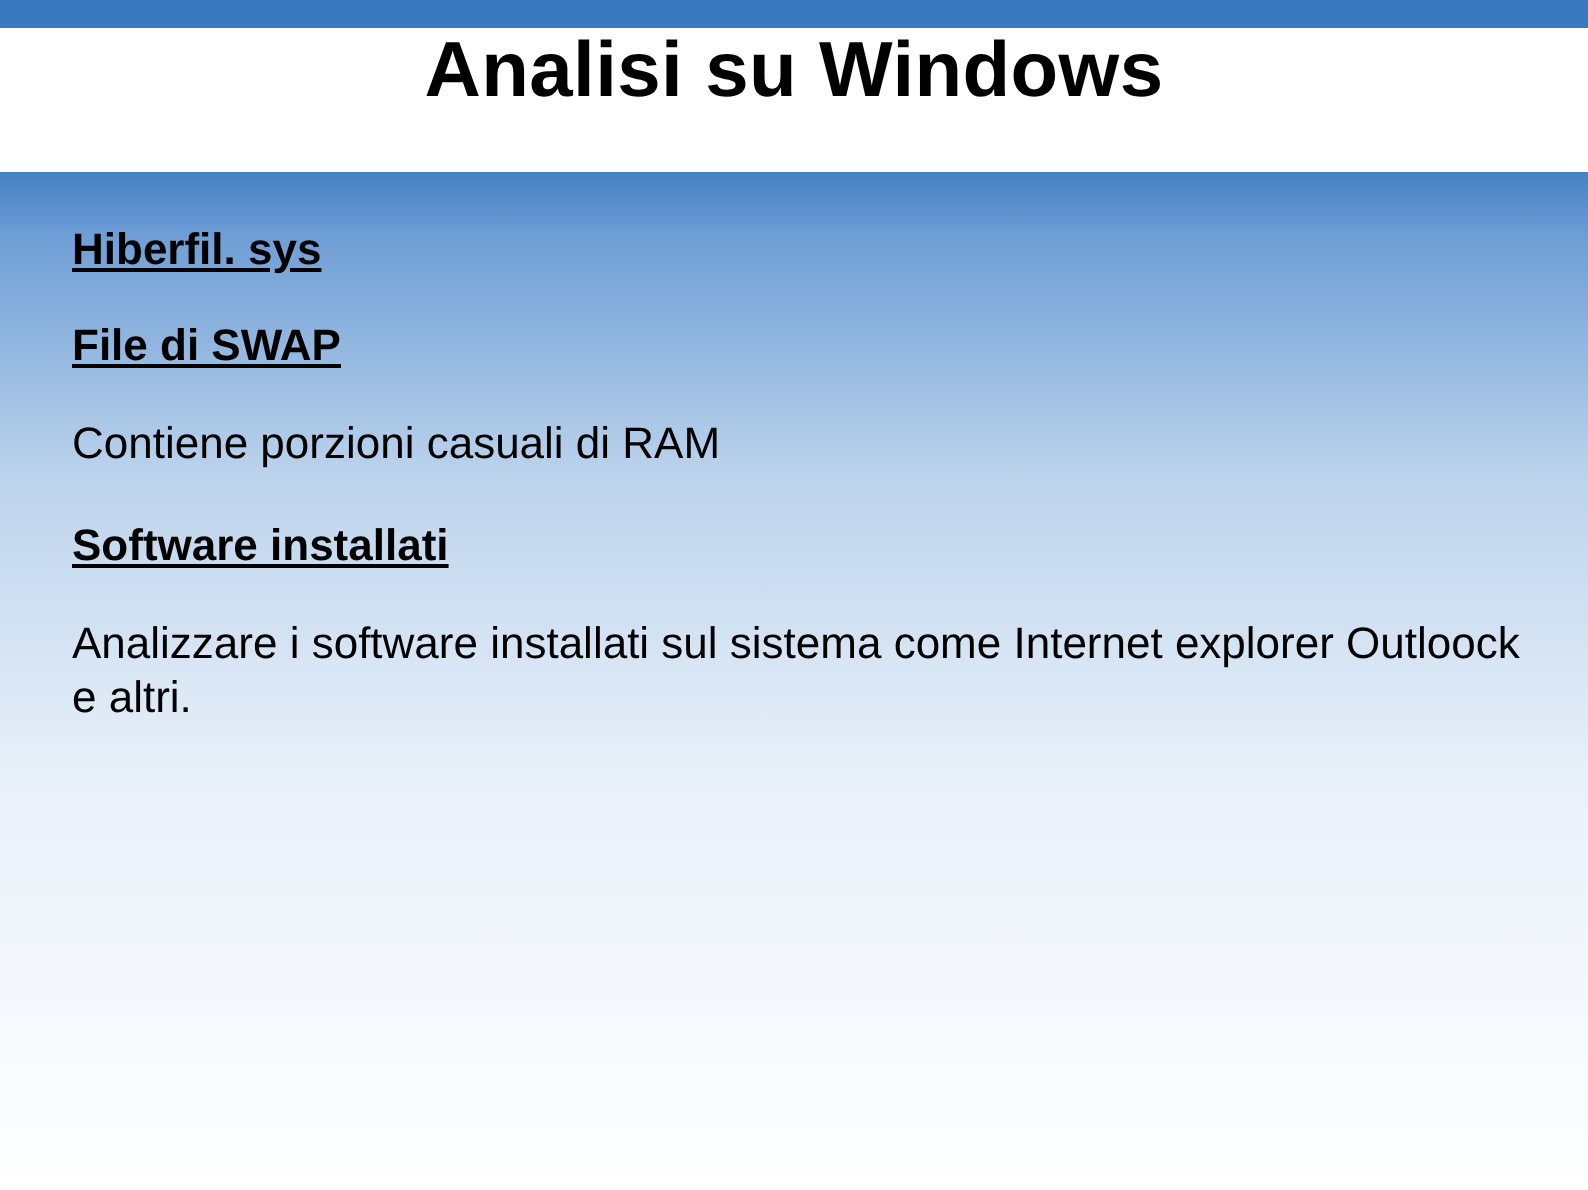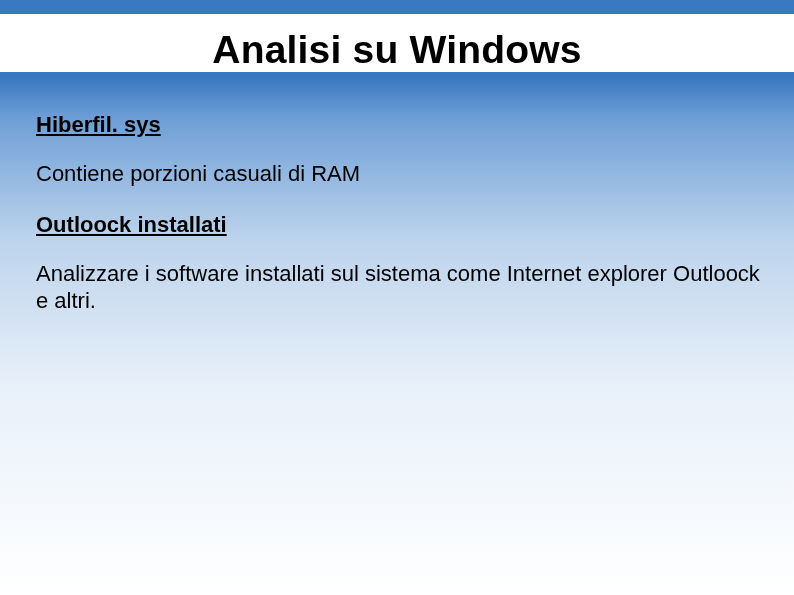--- a/index.html
+++ b/index.html
@@ -21,24 +21,24 @@
       #bcd3ec 40%,
       #e8f0f9 65%,
       #ffffff 100%);
     box-sizing: border-box;
   }
   .title-band {
     position: absolute;
     top: 14px;
     left: 0;
     right: 0;
-    height: 58px;
+    height: 72px;
     background: #ffffff;
     display: flex;
-    align-items: flex-end;
+    align-items: flex-start;
     justify-content: center;
   }
   .title-band h1 {
     margin: 0;
     font-size: 39px;
     font-weight: bold;
     color: #000000;
     letter-spacing: 0.2px;
   }
   .content {
@@ -67,20 +67,21 @@
 <div class="slide">
 
   <div class="title-band">
     <h1>Analisi su Windows</h1>
   </div>
 
   <div class="content">
 
     <p class="heading">Hiberfil. sys</p>
 
+    <p class="heading">File di SWAP</p>
     <p class="para">Contiene porzioni casuali di RAM</p>
 
-    <p class="heading">Outloock installati</p>
+    <p class="heading">Software installati</p>
     <p class="para">Analizzare i software installati sul sistema come Internet explorer Outloock e altri.</p>
 
   </div>
 
 </div>
 
 </body></html>

